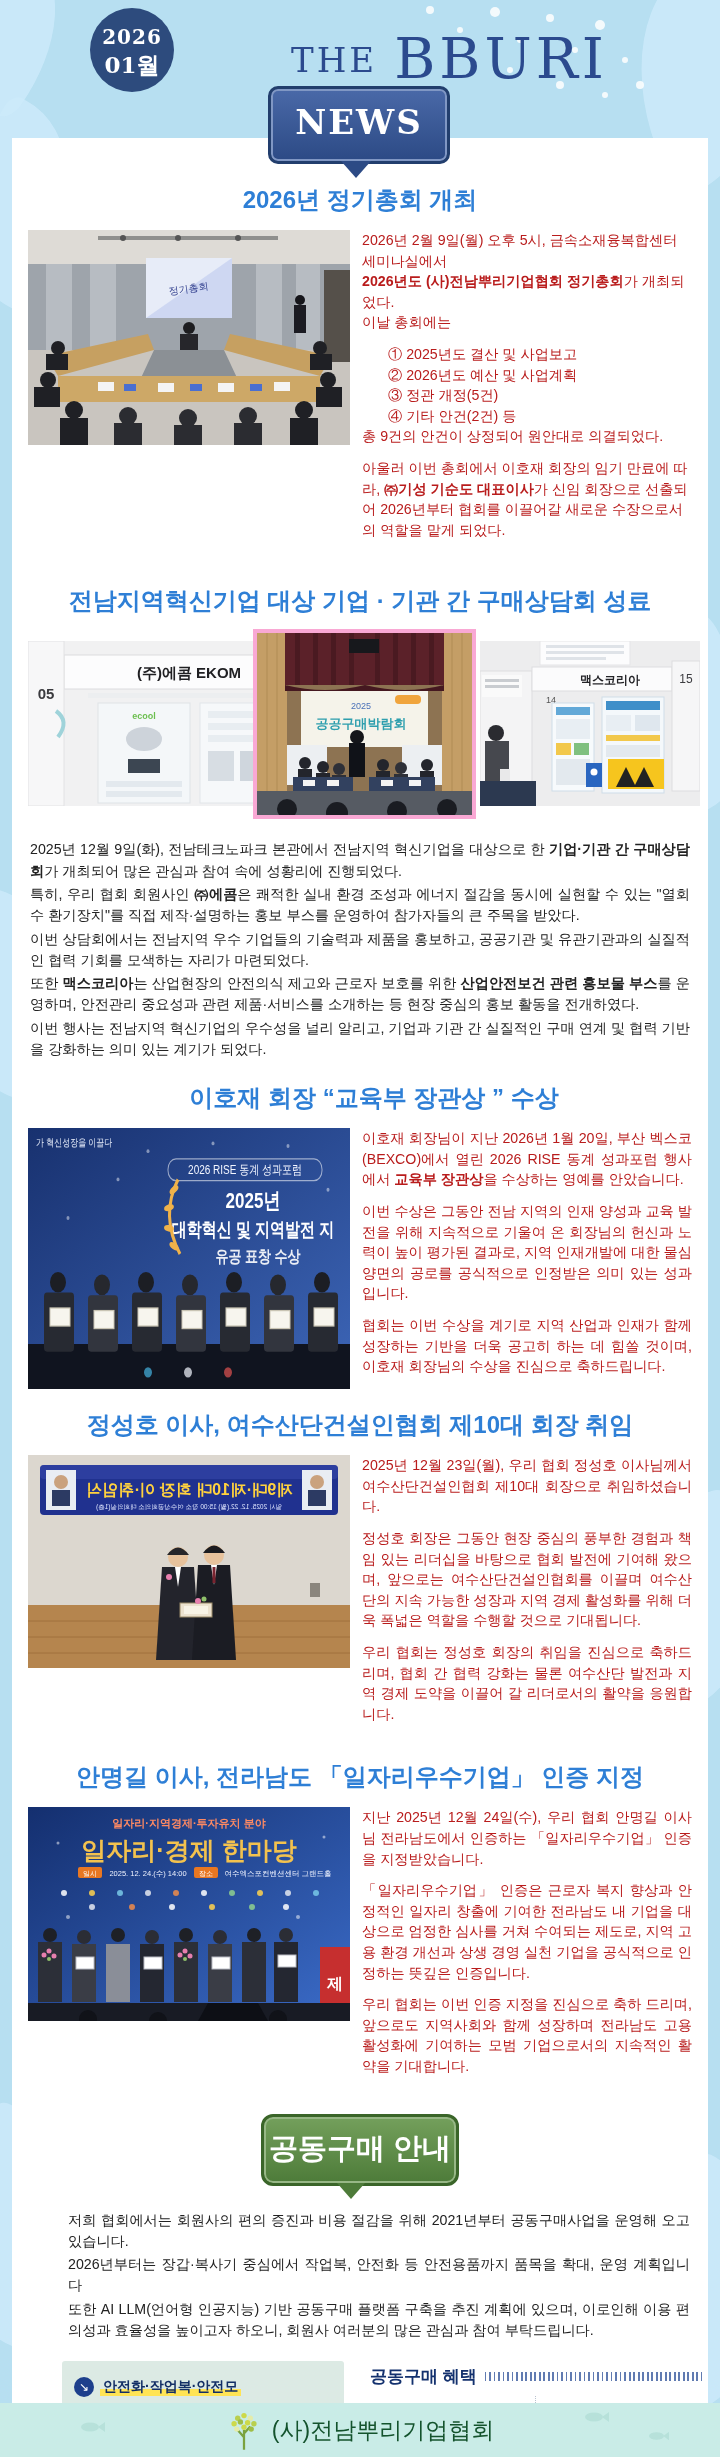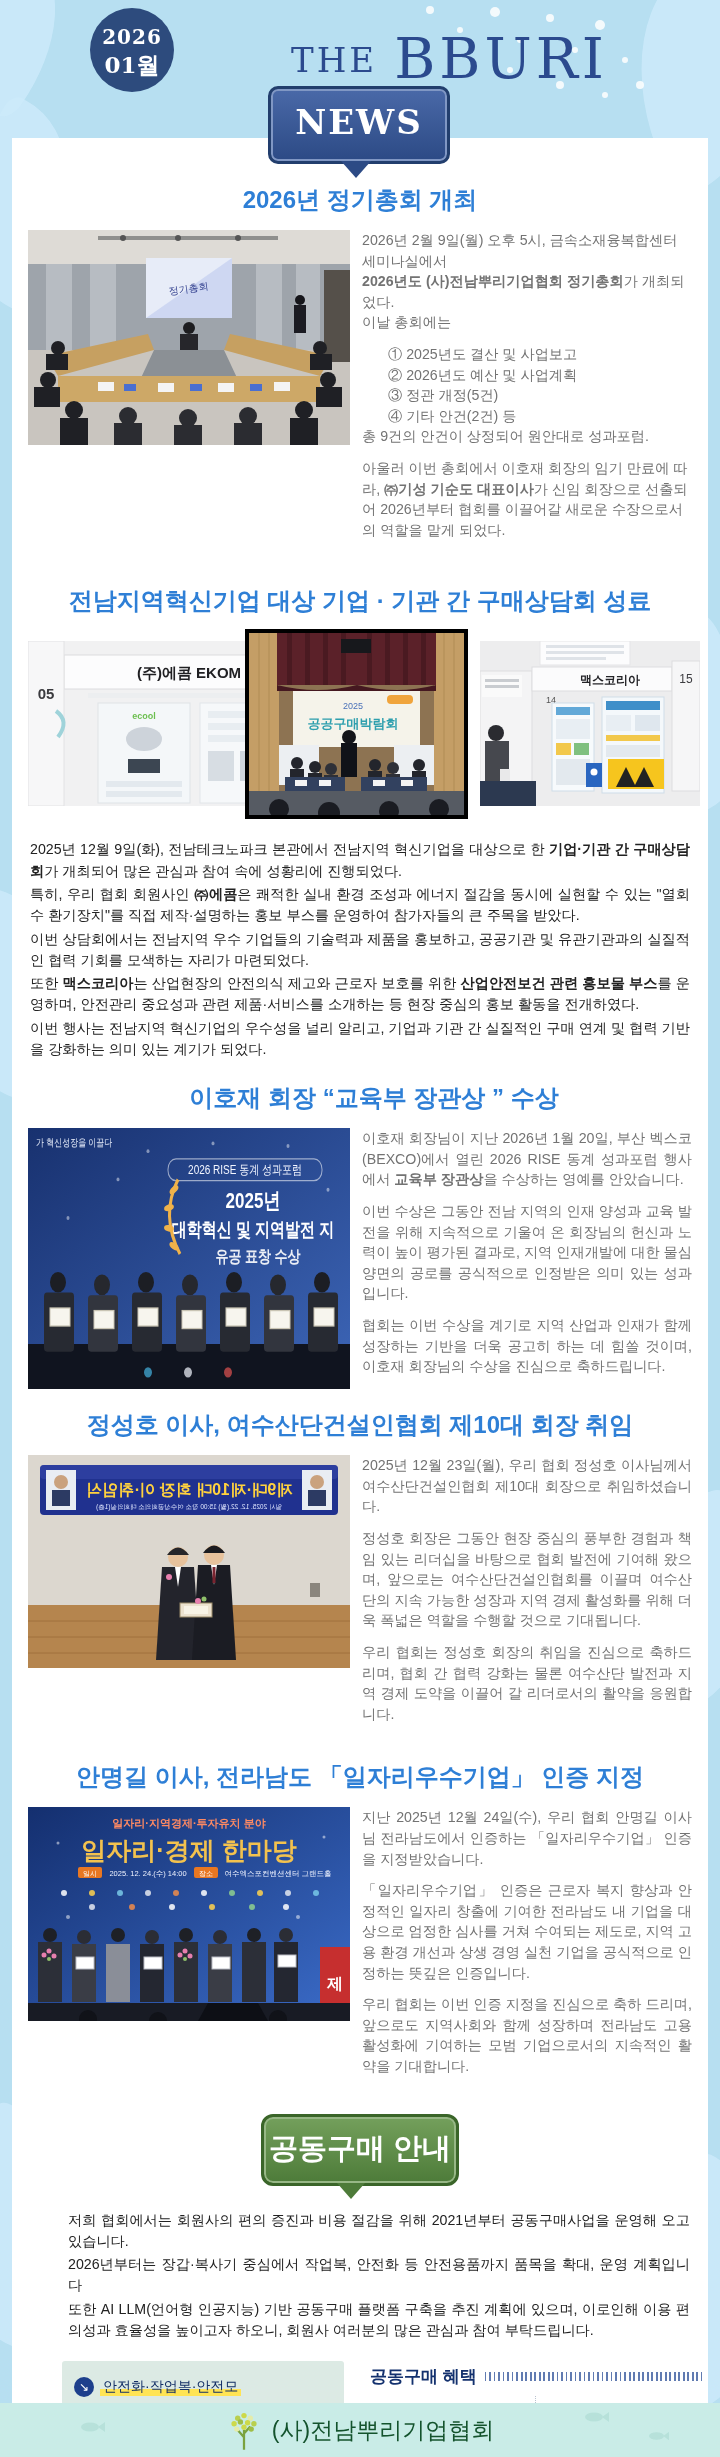--- a/index.html
+++ b/index.html
@@ -37,48 +37,48 @@
   .stitle{color:#2e7fd6;font-size:24px;font-weight:bold;text-align:center;margin:0;letter-spacing:0;}
   .t1{padding-top:46px;}
   .t2{padding-top:34px;}
   .t3{padding-top:20px;padding-left:28px;}
   .t4{padding-top:20px;}
   .t5{padding-top:26px;}
   .article{display:flex;gap:12px;padding:0 16px;margin-top:14px;}
   .photo{flex:0 0 322px;background:#eee;}
   .photo svg{display:block;width:100%;height:100%;}
   .ph1{height:215px;}.ph3{height:261px;}.ph4{height:213px;}.ph5{height:214px;}
-  .atext{flex:1;font-size:14.2px;color:#737373;line-height:1.45;}
+  .atext{flex:1;font-size:14.2px;color:#b91c1c;line-height:1.45;}
   .atext p{margin:0 0 11px;}
   .atext .agline{padding-left:26px;}
   .just{text-align:justify;}
   b{font-weight:bold;}
   
   .photos2{position:relative;height:198px;margin-top:12px;}
   .p2a{position:absolute;left:16px;top:12px;width:322px;height:165px;}
-  .p2b{position:absolute;left:233px;top:0;width:215px;height:182px;border:4px solid #000000;z-index:3;background:#eab308;}
+  .p2b{position:absolute;left:241px;top:0;width:215px;height:182px;border:4px solid #f9a8d4;z-index:3;background:#eab308;}
   .p2c{position:absolute;left:468px;top:12px;width:220px;height:165px;}
   .photos2 svg{display:block;width:100%;height:100%;}
   .fullpar{padding:0 18px;margin-top:12px;font-size:14.2px;line-height:1.5;text-align:justify;color:#222;}
   .fullpar .par{margin-bottom:2px;}
   
   .gbubble{position:relative;width:192px;margin:26px auto 0;height:66px;
         background:linear-gradient(180deg,#74a05c,#4d7b39);border:3px solid #3a6529;border-radius:12px;
         box-shadow:inset 0 0 0 2px #97b786;color:#fff;font-size:29px;font-weight:bold;text-align:center;line-height:62px;}
   .gbubble::after{content:"";position:absolute;left:38%;top:100%;
         border:14px solid transparent;border-top:16px solid #4d7b39;}
   .gpars{margin-top:24px;margin-left:38px;}
   
   .bottom{display:flex;gap:26px;margin:20px 0 0 50px;height:404px;}
   .lpanel{width:282px;height:100%;background:#dceae4;border-radius:3px;padding:10px 12px;box-sizing:border-box;overflow:hidden;}
   .rpanel{width:332px;height:100%;box-sizing:border-box;overflow:hidden;}
   .cat{display:flex;align-items:center;gap:6px;margin:6px 0 6px;}
   .cat .circ{width:20px;height:20px;border-radius:50%;background:#1d3f8c;color:#fff;font-size:12px;
         text-align:center;line-height:20px;flex:0 0 20px;}
-  .cat .t{font-weight:normal;font-size:14px;color:#132f66;background:linear-gradient(transparent 62%,#ffe454 62%);padding:0 3px;}
+  .cat .t{font-weight:bold;font-size:14px;color:#132f66;background:linear-gradient(transparent 62%,#ffe454 62%);padding:0 3px;}
   .shoesrow{display:flex;gap:6px;}
   .sgrid{display:grid;grid-template-columns:1fr 1fr;gap:5px;width:150px;}
   .pcard{background:#eceae3;border-radius:5px;height:44px;display:flex;align-items:center;justify-content:center;overflow:hidden;}
   .pcap{font-size:8px;color:#555;text-align:center;margin-top:1px;line-height:1.15;}
   .clothes{flex:1;display:flex;align-items:flex-start;justify-content:center;}
   
   .rhead{display:flex;align-items:center;gap:8px;margin:4px 0 8px;}
   .rhead .ht{font-size:17px;font-weight:bold;color:#13316e;white-space:nowrap;}
   .rhead .dots{flex:1;height:9px;opacity:.75;
         background:repeating-linear-gradient(90deg,#2c4f97 0 1.5px,transparent 1.5px 4.5px);}
@@ -206,21 +206,21 @@
       <div class="atext">
         <p>
           <span>2026년 2월 9일(월) 오후 5시, 금속소재융복합센터 세미나실에서</span><br>
           <b>2026년도 (사)전남뿌리기업협회 정기총회</b><span>가 개최되었다.</span><br>
           <span>이날 총회에는</span>
         </p>
         <div class="agline">① 2025년도 결산 및 사업보고</div>
         <div class="agline">② 2026년도 예산 및 사업계획</div>
         <div class="agline">③ 정관 개정(5건)</div>
         <div class="agline">④ 기타 안건(2건) 등</div>
-        <p>총 9건의 안건이 상정되어 원안대로 성과포럼.</p>
+        <p>총 9건의 안건이 상정되어 원안대로 의결되었다.</p>
         <p>
           <span>아울러 이번 총회에서 이호재 회장의 임기 만료에 따라,</span>
           <b>㈜기성 기순도 대표이사</b><span>가 신임 회장으로 선출되어 2026년부터 협회를 이끌어갈 새로운 수장으로서의 역할을 맡게 되었다.</span>
         </p>
       </div>
     </div>
 
     <h2 class="stitle t2">전남지역혁신기업 대상 기업 · 기관 간 구매상담회 성료</h2>
     <div class="photos2">
       <div class="p2a">

